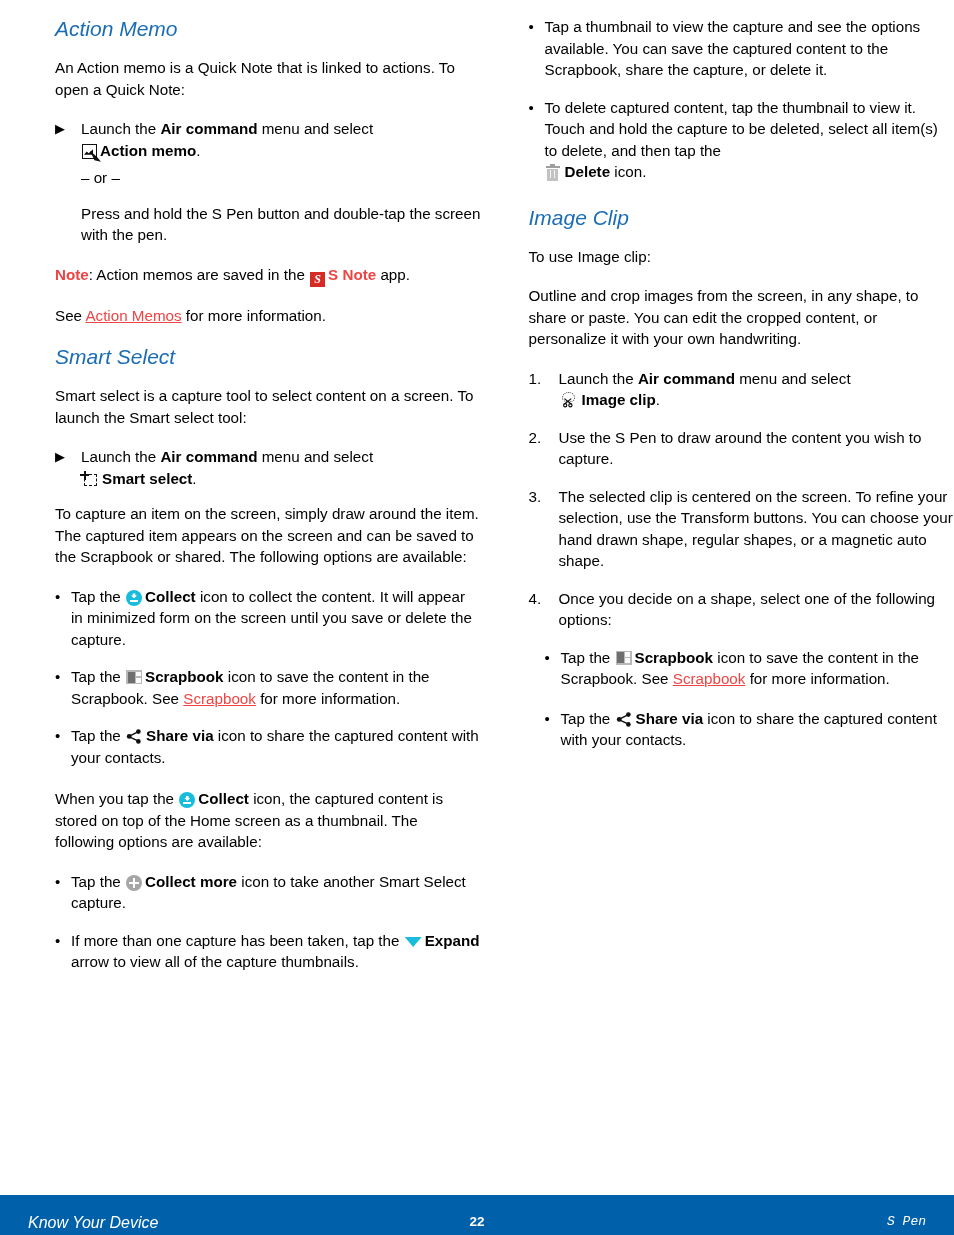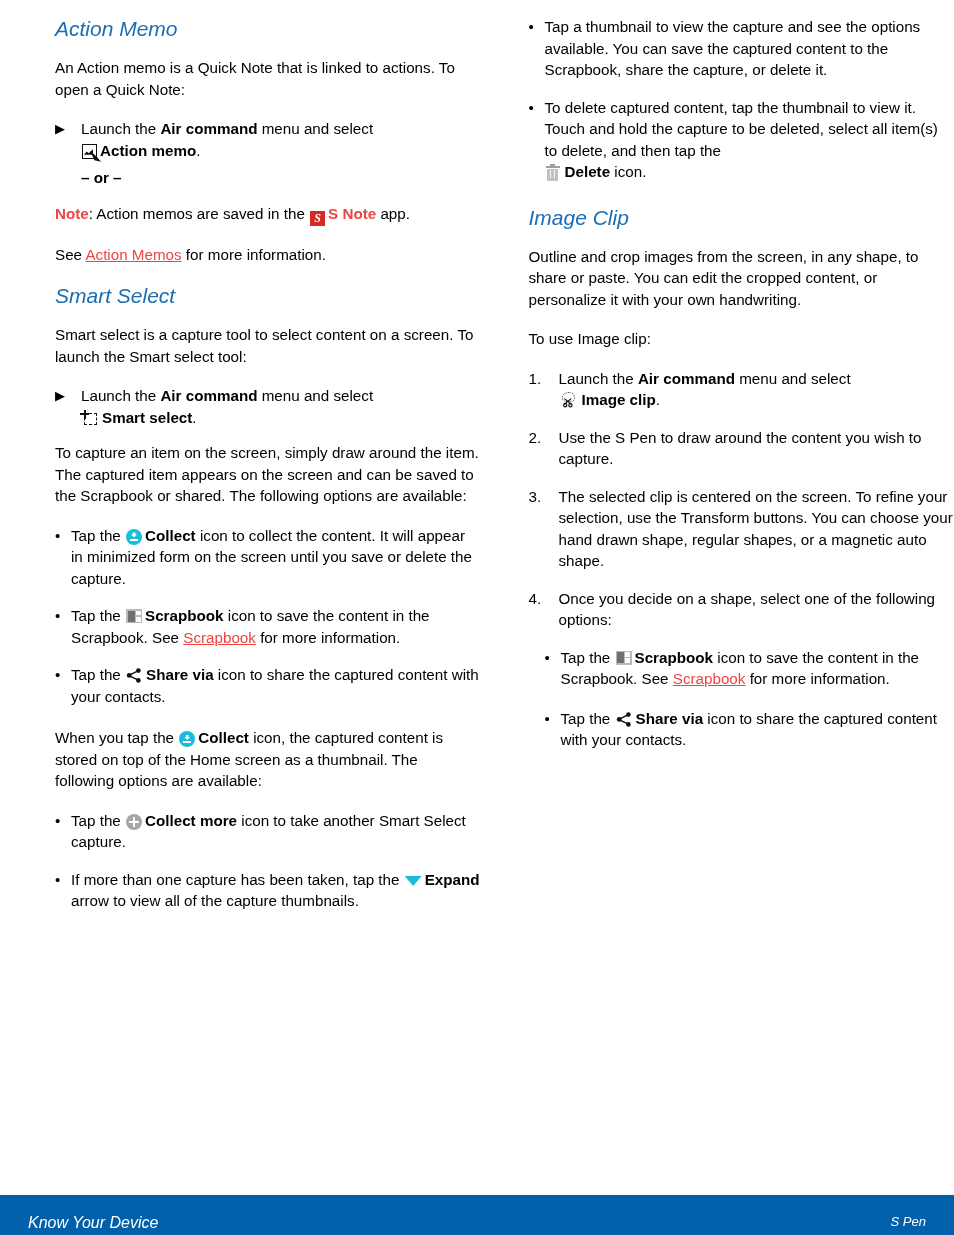--- a/index.html
+++ b/index.html
@@ -65,21 +65,20 @@
     flex: 0 0 26px;
     font-size: 13px;
     line-height: 21.5px;
   }
   .arrow-body { flex: 1; }
 
   .subline {
     font-size: 15.2px;
     line-height: 21.5px;
     margin: 0 0 14px 26px;
-    font-weight: bold;
   }
   .subpara {
     font-size: 15.2px;
     line-height: 21.5px;
     margin: 0 0 18px 26px;
   }
 
   .bullet-item {
     display: flex;
     margin: 0 0 16px 0;
@@ -335,20 +334,21 @@
     width: 954px;
     text-align: center;
     font-size: 13.5px;
     font-weight: bold;
   }
   .footer-right {
     position: absolute;
     right: 28px; top: 19px;
     font-size: 13px;
     font-style: italic;
+    font-family: Liberation Mono, monospace;
   }
 </style>
 </head>
 <body>
 
 <div class="page">
 
   <div class="columns">
 
     <div class="col col-left">
@@ -357,20 +357,21 @@
 
       <p class="body">An Action memo is a Quick Note that is linked to actions. To open a Quick Note:</p>
 
       <div class="arrow-item">
         <span class="arrow-mark">▶</span>
         <span class="arrow-body"><span>Launch the </span><b>Air command</b><span> menu and select</span><br><span class="ic ic-actionmemo"></span><b>Action memo</b><span>.</span></span>
       </div>
 
       <div class="subline">– or –</div>
 
+      <div class="subpara">Press and hold the S Pen button and double-tap the screen with the pen.</div>
 
       <p class="body note"><b>Note</b><span>: Action memos are saved in the </span><span class="ic ic-snote">S</span><b>S Note</b><span> app.</span></p>
 
       <p class="body"><span>See </span><span class="xref">Action Memos</span><span> for more information.</span></p>
 
       <h2 class="section-title">Smart Select</h2>
 
       <p class="body">Smart select is a capture tool to select content on a screen. To launch the Smart select tool:</p>
 
       <div class="arrow-item">
@@ -422,23 +423,23 @@
         <span class="bullet-body">Tap a thumbnail to view the capture and see the options available. You can save the captured content to the Scrapbook, share the capture, or delete it.</span>
       </div>
 
       <div class="bullet-item">
         <span class="bullet-mark">•</span>
         <span class="bullet-body"><span>To delete captured content, tap the thumbnail to view it. Touch and hold the capture to be deleted, select all item(s) to delete, and then tap the</span><br><span class="ic ic-delete"><span class="tr-handle"></span><span class="tr-lid"></span><span class="tr-body"></span><span class="tr-l1"></span><span class="tr-l2"></span></span><b>Delete</b><span> icon.</span></span>
       </div>
 
       <h2 class="section-title" style="margin-top:22px;">Image Clip</h2>
 
+      <p class="body">To use Image clip:</p>
+
       <p class="body">Outline and crop images from the screen, in any shape, to share or paste. You can edit the cropped content, or personalize it with your own handwriting.</p>
-
-      <p class="body">To use Image clip:</p>
 
       <div class="num-item">
         <span class="num-mark">1.</span>
         <span class="num-body"><span>Launch the </span><b>Air command</b><span> menu and select</span><br><span class="ic ic-imageclip"><span class="cl-outline"></span><svg width="18" height="16" viewBox="0 0 18 16" style="position:absolute;left:0;top:0">
                 <circle cx="5.2" cy="13.2" r="1.6" fill="none" stroke="#111" stroke-width="1.2"></circle>
                 <circle cx="10.4" cy="13.2" r="1.6" fill="none" stroke="#111" stroke-width="1.2"></circle>
                 <line x1="4.2" y1="12.2" x2="11.2" y2="6.6" stroke="#111" stroke-width="1.2"></line>
                 <line x1="11.4" y1="12.2" x2="4.4" y2="6.6" stroke="#111" stroke-width="1.2"></line>
               </svg></span><b>Image clip</b><span>.</span></span>
       </div>
@@ -475,17 +476,18 @@
                 </svg></span><b>Share via</b><span> icon to share the captured content with your contacts.</span></span>
         </div>
       </div>
 
     </div>
   </div>
 
   <div class="footer">
     <div class="footer-inner">
       <span class="footer-left">Know Your Device</span>
+      <span class="footer-center">22</span>
       <span class="footer-right">S Pen</span>
     </div>
   </div>
 
 </div>
 
 </body></html>

